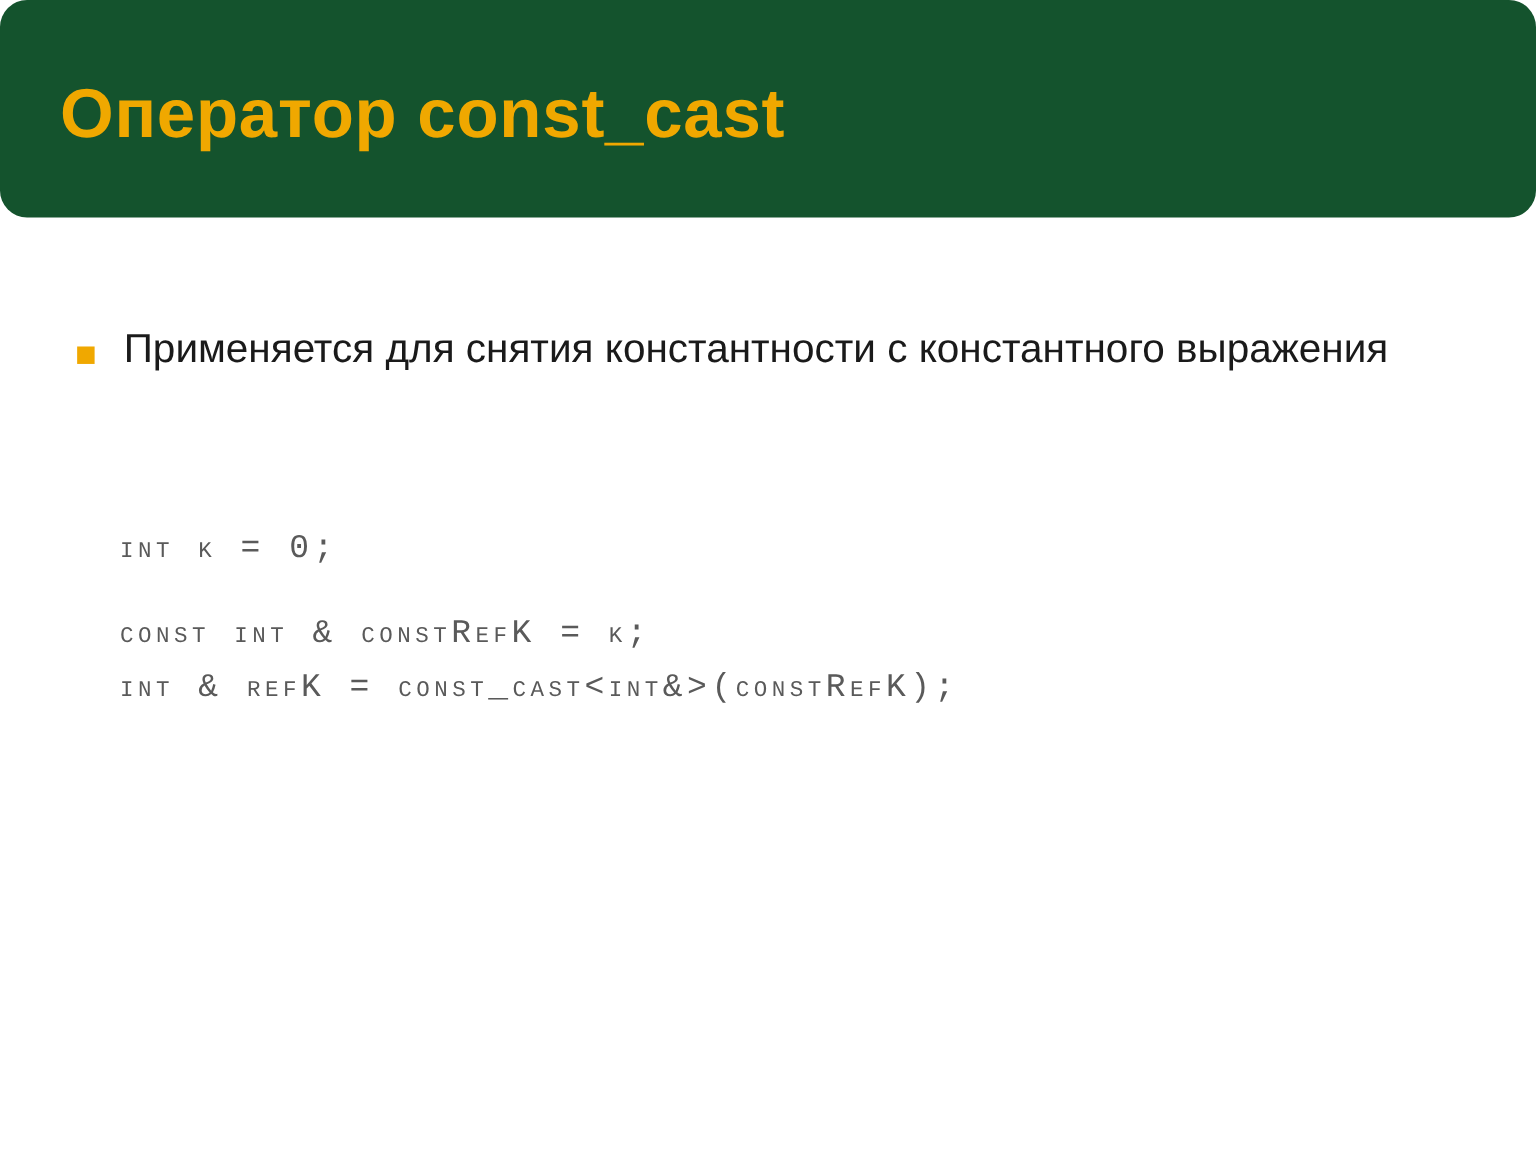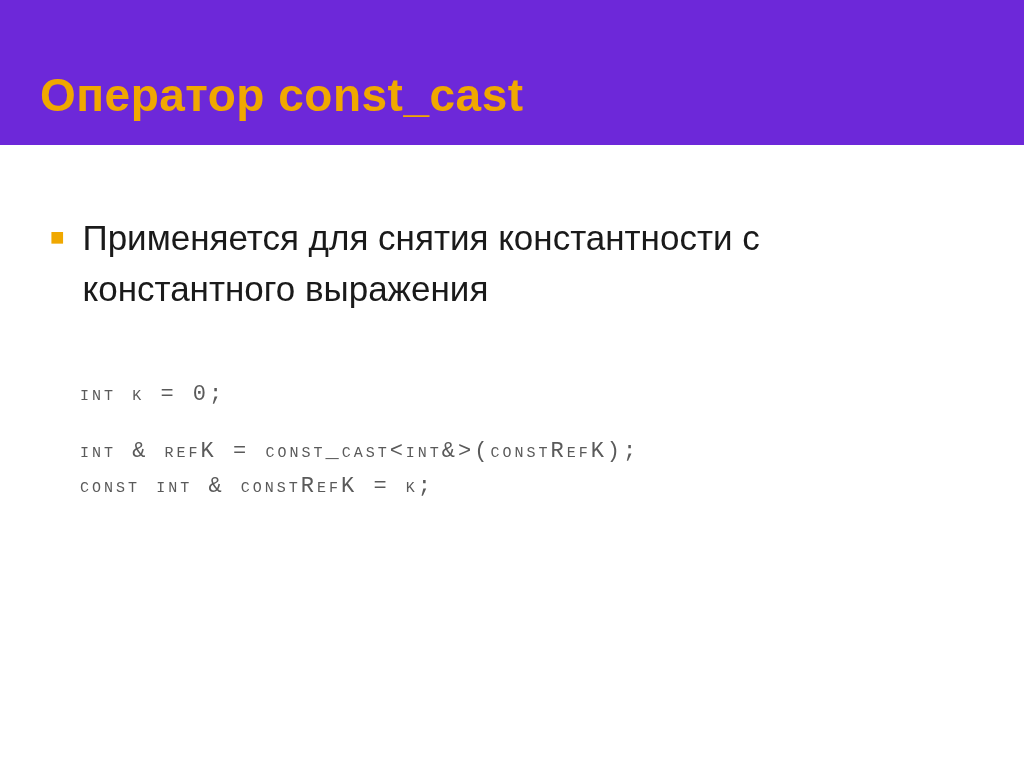--- a/index.html
+++ b/index.html
@@ -10,23 +10,24 @@
     
     body {
       width: 1024px;
       height: 767px;
       background: #ffffff;
       font-family: Arial, sans-serif;
       overflow: hidden;
     }
     
     .header {
-      background: #6d28d9;
-      padding: 68px 40px 38px 40px;
+      background: #14532d;
+      padding: 48px 40px 38px 40px;
       height: 145px;
+      border-radius: 18px;
     }
     
     .title {
       color: #f0a800;
       font-size: 46px;
       font-weight: bold;
       letter-spacing: 0.5px;
     }
     
     .content {
@@ -41,27 +42,27 @@
     
     .bullet {
       color: #f0a800;
       font-size: 24px;
       margin-top: 10px;
       flex-shrink: 0;
     }
     
     .description {
       color: #1a1a1a;
-      font-size: 35px;
+      font-size: 27px;
       line-height: 1.45;
       font-weight: normal;
     }
     
     .code-block {
-      margin-top: 62px;
+      margin-top: 96px;
       margin-left: 30px;
       font-family: 'Courier New', monospace;
       font-size: 22px;
       letter-spacing: 3px;
       line-height: 1.6;
       font-variant: small-caps;
       color: #5a5a5a;
     }
     
     .code-line {
@@ -81,16 +82,16 @@
 
 <div class="content">
   <div class="bullet-line">
     <span class="bullet">■</span>
     <span class="description">Применяется для снятия константности с константного выражения</span>
   </div>
 
   <div class="code-block">
     <div class="code-line">int k = 0;</div>
     <div class="code-break"></div>
+    <div class="code-line">const int &amp; constRefK = k;</div>
     <div class="code-line">int &amp; refK = const_cast&lt;int&amp;&gt;(constRefK);</div>
-    <div class="code-line">const int &amp; constRefK = k;</div>
   </div>
 </div>
 
 </body></html>

